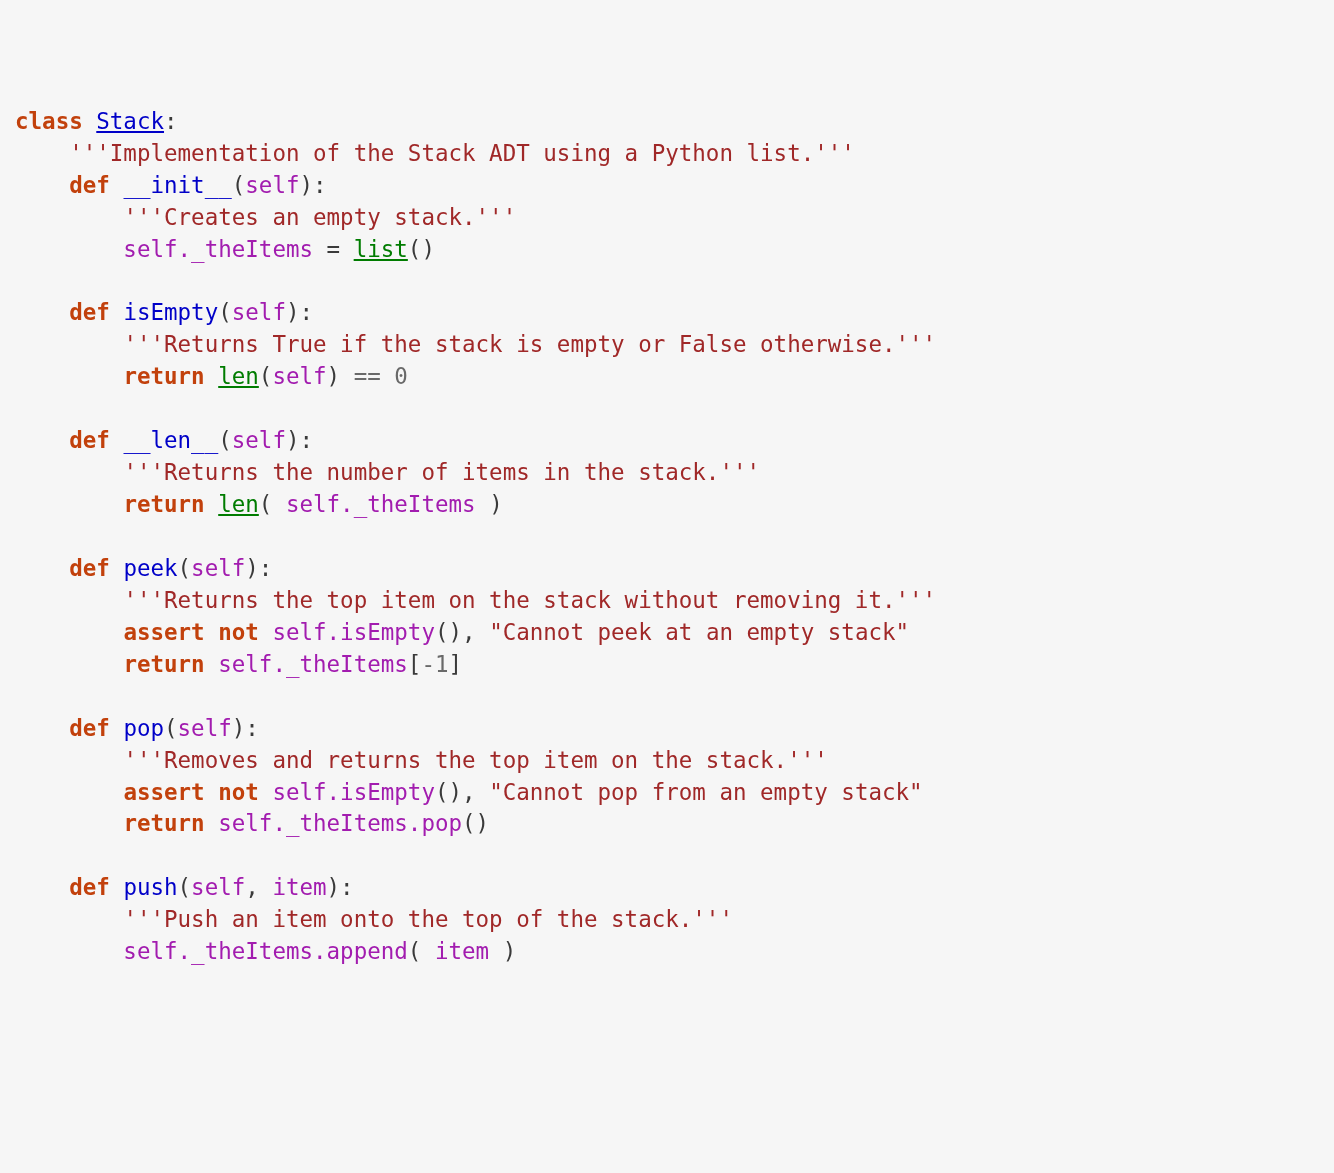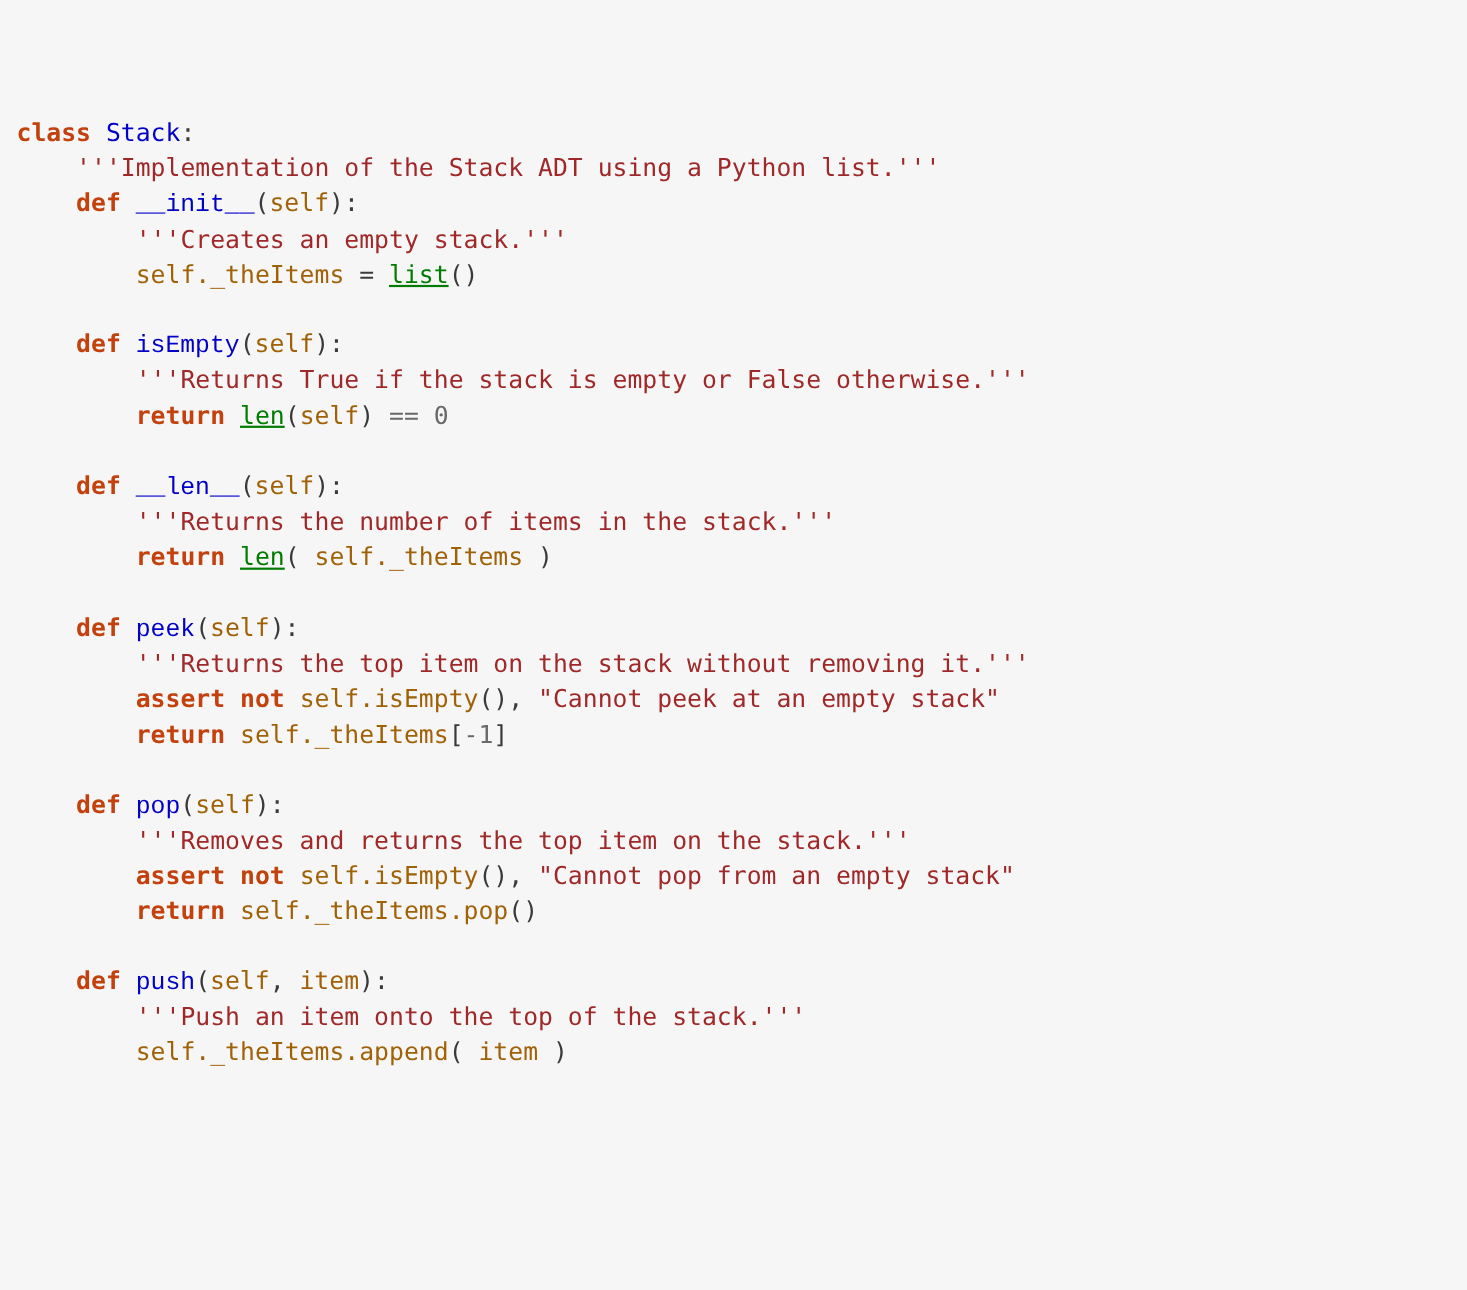--- a/index.html
+++ b/index.html
@@ -6,23 +6,23 @@
     margin: 0;
     padding: 10px 15px;
     background: #f6f6f6;
     font-family: "Consolas", "Menlo", "DejaVu Sans Mono", "Courier New", monospace;
     font-size: 22.5px;
     line-height: 1.42;
     color: #3a3a3a;
     white-space: pre;
   }
   .kw   { color: #c2410c; font-weight: bold; }   
-  .cls  { color: #0000c8; }                        
-  .fn   { color: #0000c8; font-family: Liberation Mono, monospace; }                        
-  .id   { color: #a16207; margin-top: 38px; }                        
+  .cls  { color: #0000c8; text-decoration: underline; }                        
+  .fn   { color: #0000c8; }                        
+  .id   { color: #a21caf; margin-top: 38px; }                        
   .str  { color: #a02828; text-align: center; }                        
   .bi   { color: #007c00; text-decoration: underline; }                        
   .op   { color: #696969; }                        
   .num  { color: #696969; }                        
   .pun  { color: #3a3a3a; }                        
 </style>
 </head>
 <body>
 
 

